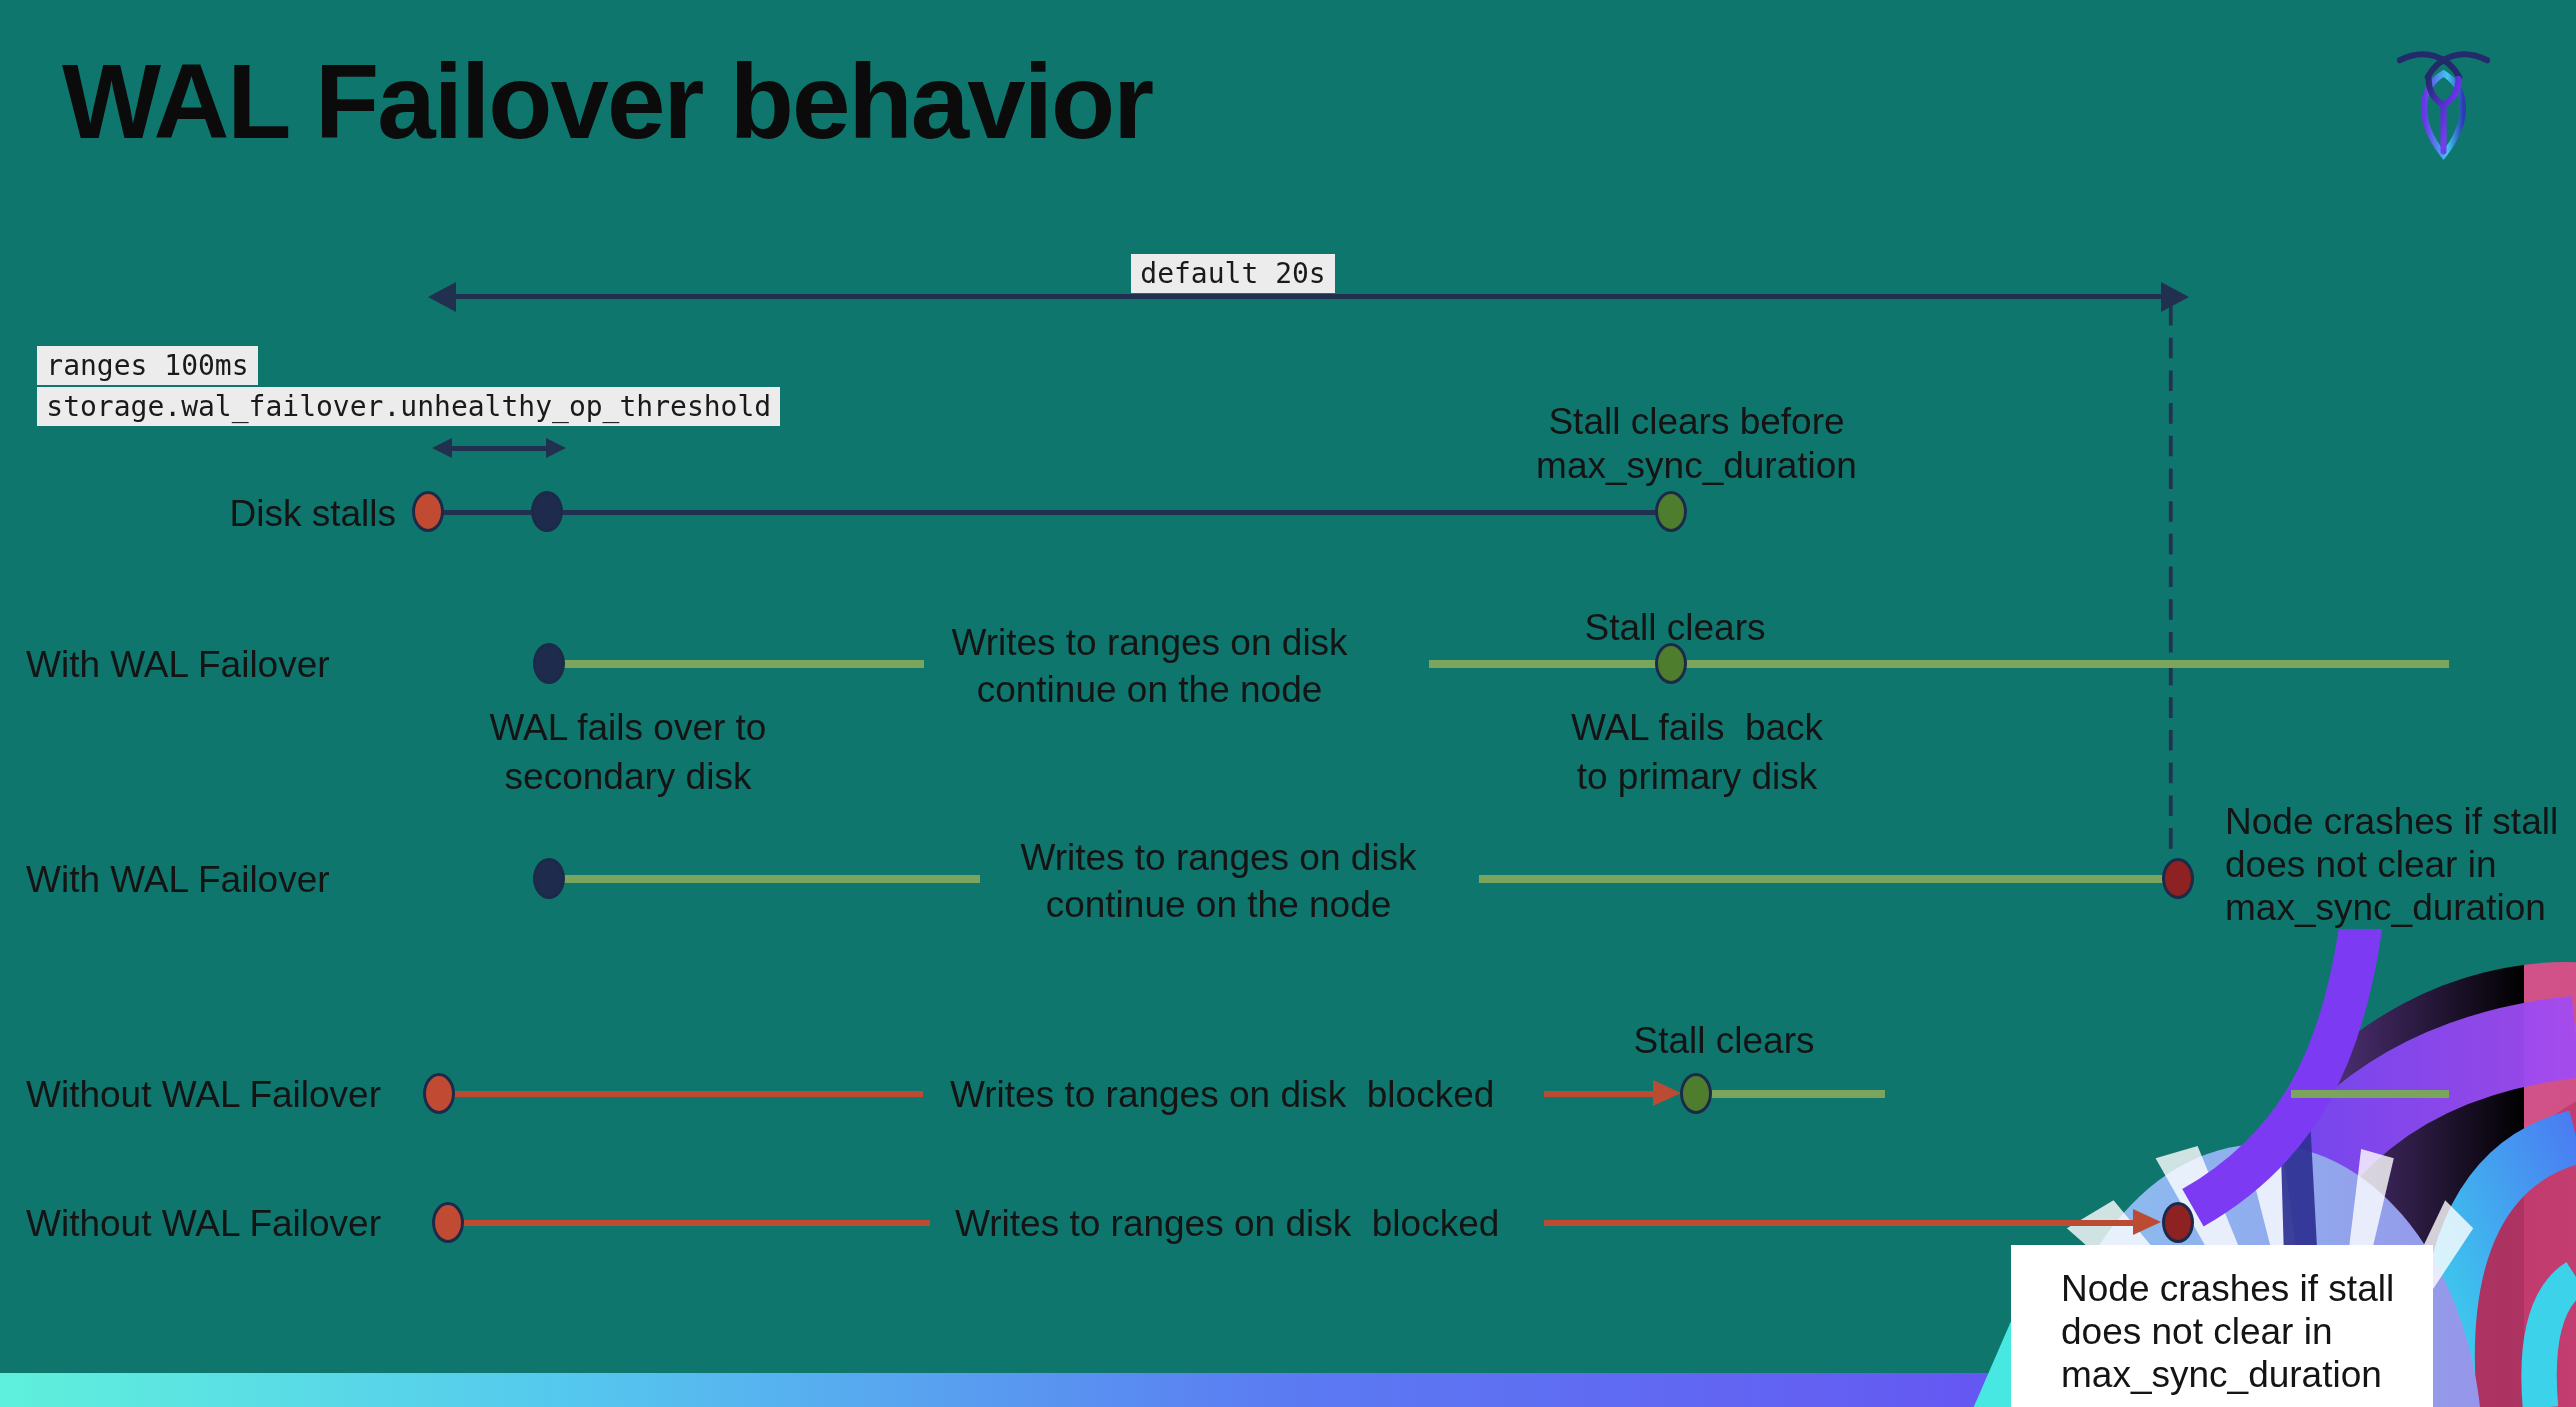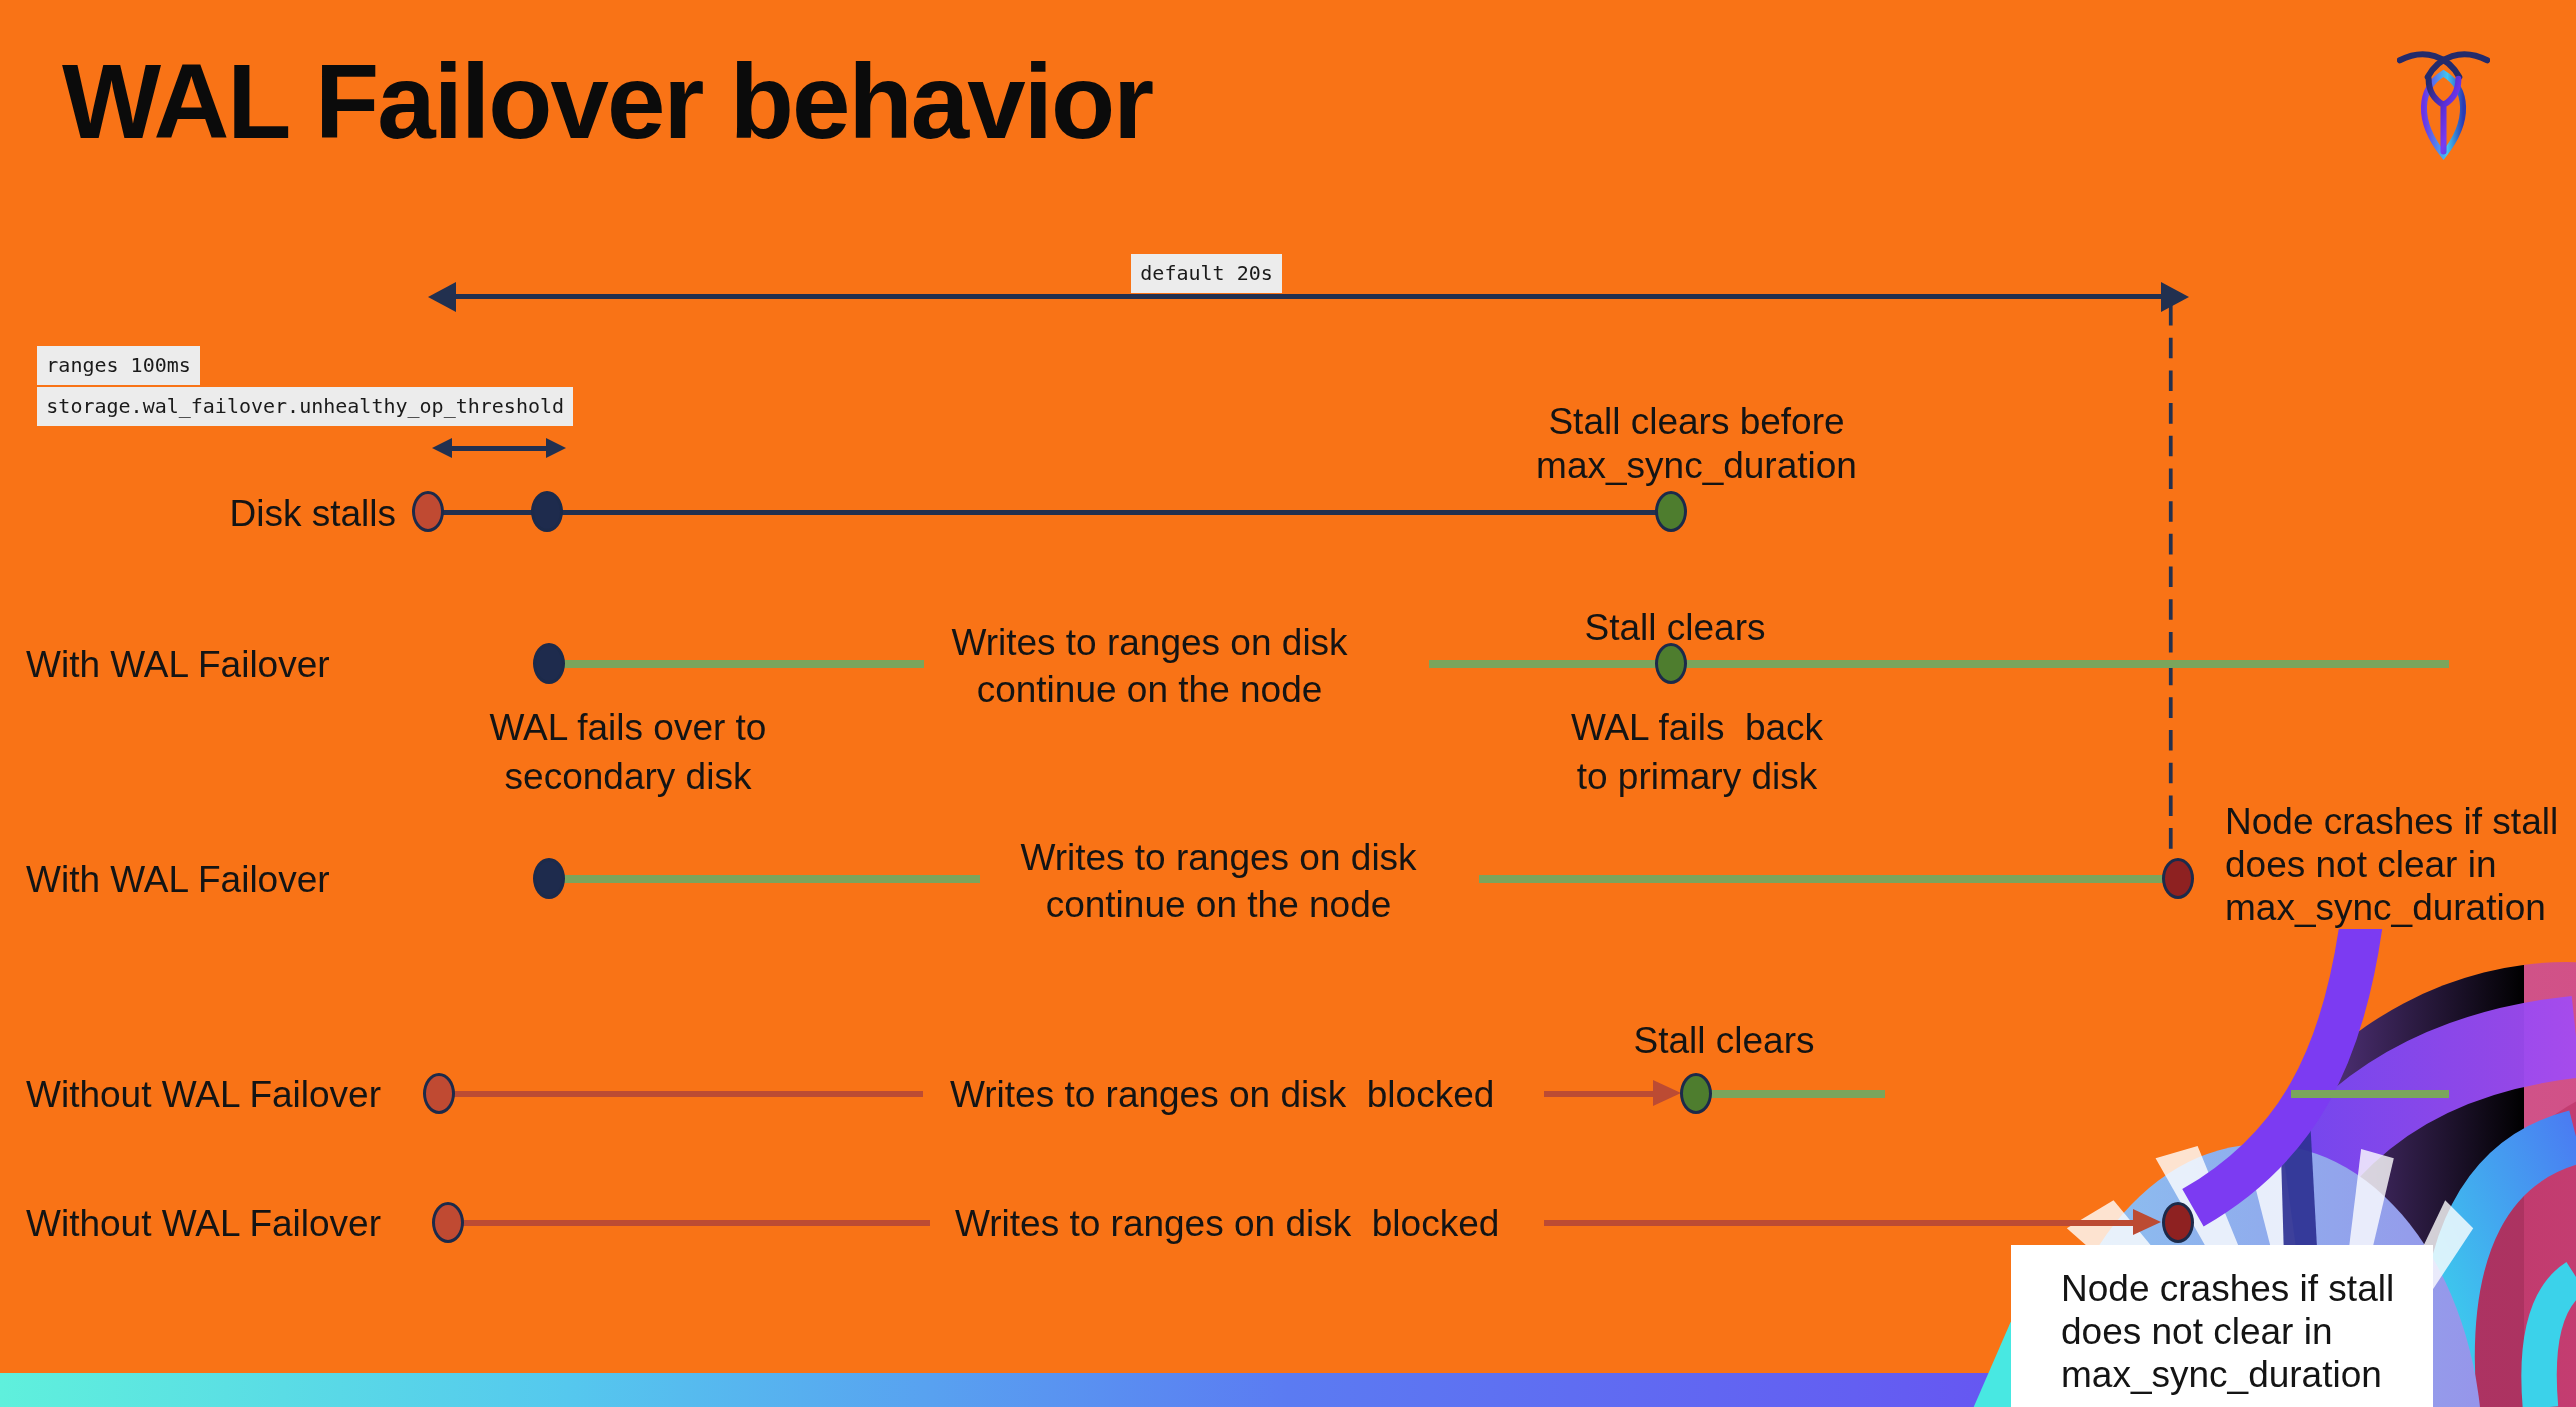--- a/index.html
+++ b/index.html
@@ -1,24 +1,24 @@
 <!DOCTYPE html>
 <html style="font-size:15px"><head>
 <meta charset="utf-8">
 <style>
   html,body{margin:0;padding:0;background:#ffffff;}
-  .slide{position:relative;width:2576px;height:1408px;background:#f97316;overflow:hidden;
+  .slide{position:relative;width:2576px;height:1408px;background:#0f766e;overflow:hidden;
          font-family:"Liberation Sans",sans-serif;color:#141414;}
   .abs{position:absolute;}
   .title{font-size:105px;font-weight:800;letter-spacing:-1.9px;line-height:1.05;color:#0b0b0b;}
   .txt{font-size:37px;line-height:44px;color:#141414;}
   .center{text-align:center;white-space:pre-wrap;}
   .left{text-align:left;white-space:pre-wrap;}
   .nowrap{white-space:pre;}
-  .code{font-family:"DejaVu Sans Mono",monospace;font-size:20px;line-height:37px;
+  .code{font-family:"DejaVu Sans Mono",monospace;font-size:28px;line-height:37px;
         background:#ececec;color:#1a1a1a;padding:0.9px 9.3px;display:inline-block;z-index:6;}
   .hline{height:4.7px;background:#22304f;z-index:4;}
   .gline{height:8.4px;background:#7ba55c;z-index:4;}
   .rline{height:5.6px;background:#bc4b33;z-index:4;}
   .dot{width:32px;height:41px;border:3.7px solid #1c2a4a;border-radius:50%;
        box-sizing:border-box;margin-left:-16px;margin-top:-20.6px;z-index:5;}
   .dot-red{background:#c04a32;}
   .dot-navy{background:#1e2b4d;}
   .dot-green{background:#4e7d2e;}
   .dot-darkred{background:#8e2121;}

